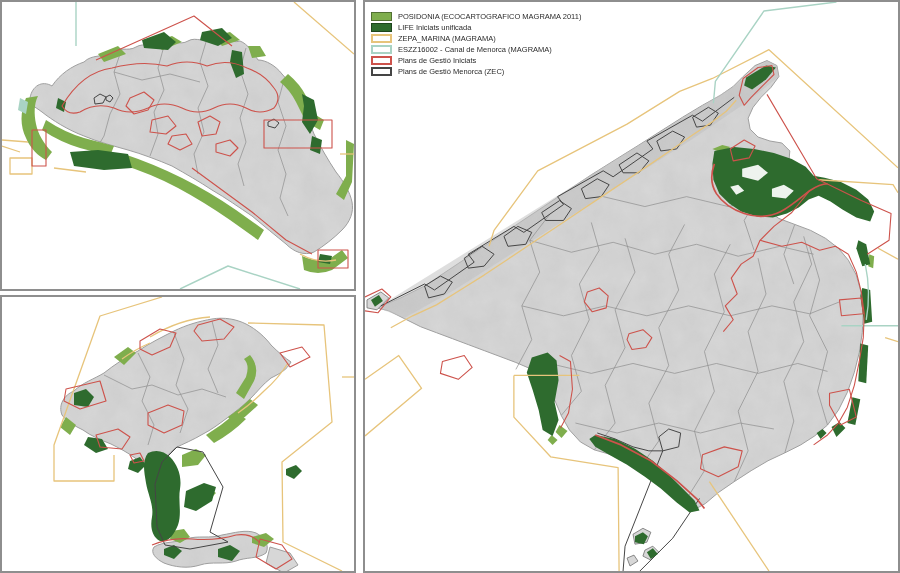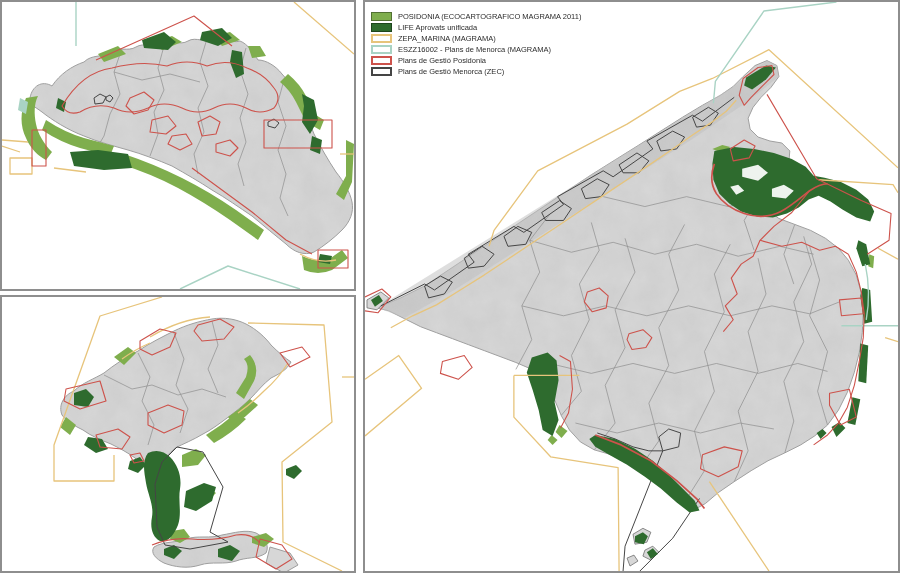--- a/index.html
+++ b/index.html
@@ -280,31 +280,31 @@
   </svg>
 </div>
 
 <div class="legend">
   <div class="legend-row">
     <span class="sw sw-fill" style="background:var(--posidonia)"></span>
     <span class="legend-label">POSIDONIA (ECOCARTOGRAFICO MAGRAMA 2011)</span>
   </div>
   <div class="legend-row">
     <span class="sw sw-fill" style="background:var(--life_posidonia)"></span>
-    <span class="legend-label">LIFE Aprovats unificada</span>
+    <span class="legend-label">LIFE Iniciats unificada</span>
   </div>
   <div class="legend-row">
     <span class="sw sw-outline" style="border-color:var(--zepa_marina)"></span>
     <span class="legend-label">ZEPA_MARINA (MAGRAMA)</span>
   </div>
   <div class="legend-row">
     <span class="sw sw-outline" style="border-color:var(--canal_menorca)"></span>
-    <span class="legend-label">ESZZ16002 - Plans de Menorca (MAGRAMA)</span>
+    <span class="legend-label">ESZZ16002 - Canal de Menorca (MAGRAMA)</span>
   </div>
   <div class="legend-row">
     <span class="sw sw-outline" style="border-color:var(--plans_iniciats)"></span>
-    <span class="legend-label">Plans de Gestió Posidonia</span>
+    <span class="legend-label">Plans de Gestió Iniciats</span>
   </div>
   <div class="legend-row">
     <span class="sw sw-outline" style="border-color:var(--plans_aprovats)"></span>
     <span class="legend-label">Plans de Gestió Menorca (ZEC)</span>
   </div>
 </div>
 
 </body></html>

